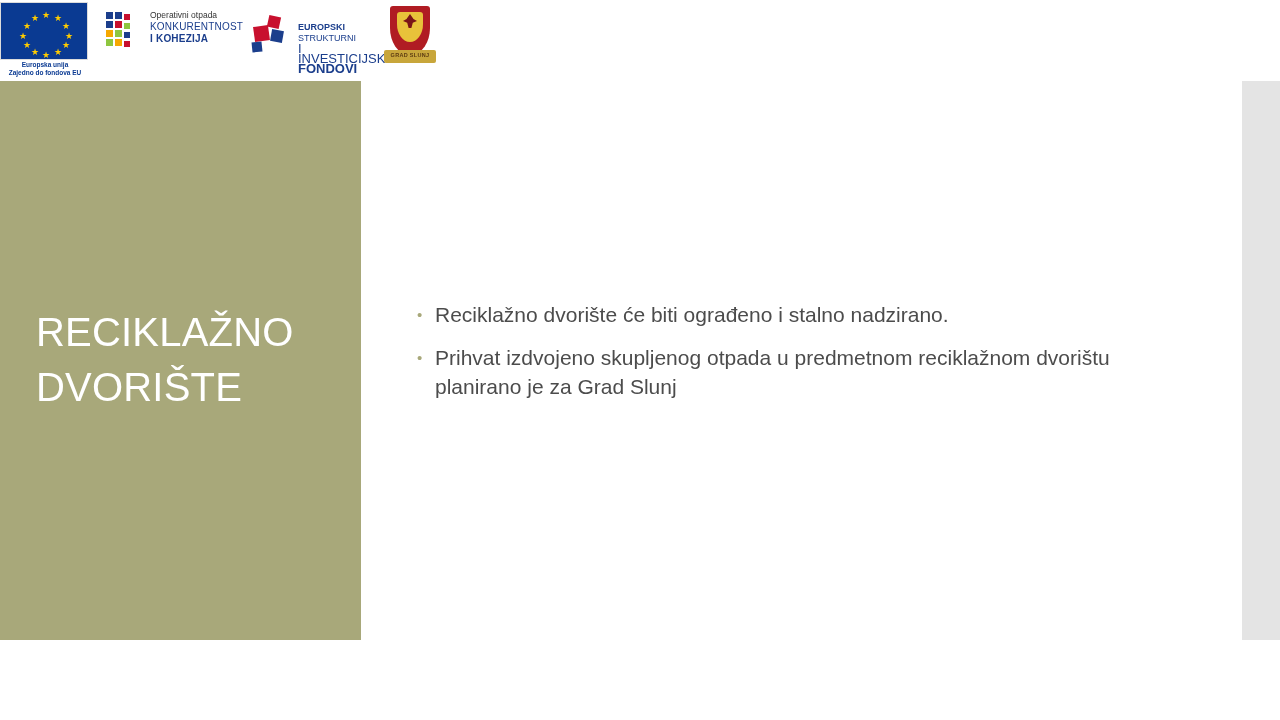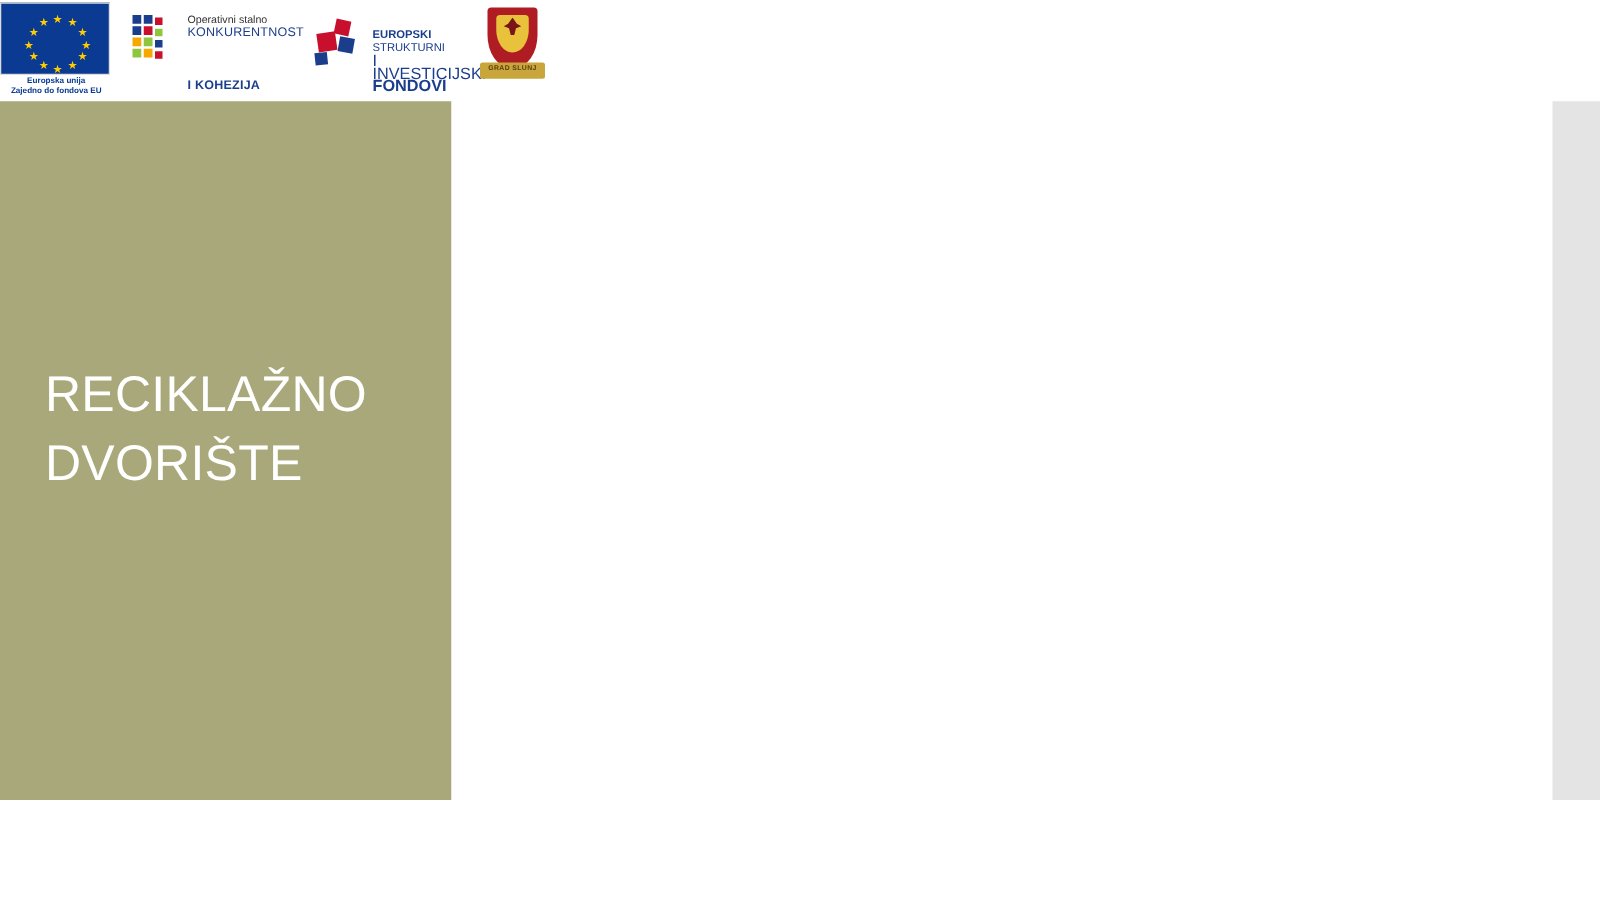--- a/index.html
+++ b/index.html
@@ -104,21 +104,20 @@
     color: #1b3e8c;
     line-height: 12px;
     letter-spacing: 0.2px;
   }
   .op-t3 {
     font-size: 10px;
     font-weight: bold;
     color: #1b3e8c;
     line-height: 12px;
     letter-spacing: 0.2px;
-    margin-top: 30px;
   }
 
   
   .esi-logo {
     position: absolute;
     left: 252px;
     top: 14px;
     width: 140px;
     height: 44px;
   }
@@ -222,21 +221,21 @@
     position: absolute;
     left: 0px;
     top: 81px;
     width: 361px;
     height: 559px;
     background: #a8a87a;
   }
   .slide-title {
     position: absolute;
     left: 36px;
-    top: 208px;
+    top: 224px;
     width: 310px;
     color: #ffffff;
     font-size: 40px;
     line-height: 55px;
     font-weight: normal;
     font-family: "Liberation Sans", sans-serif;
     letter-spacing: 0.2px;
   }
 
   
@@ -304,21 +303,21 @@
         <span class="op-sq" style="left:9px;  top:9px;  width:7px; height:7px; background:#c8102e;"></span>
         <span class="op-sq" style="left:18px; top:11px; width:6px; height:6px; background:#8ec63f;"></span>
         <span class="op-sq" style="left:0px;  top:18px; width:7px; height:7px; background:#f6a800;"></span>
         <span class="op-sq" style="left:9px;  top:18px; width:7px; height:7px; background:#8ec63f;"></span>
         <span class="op-sq" style="left:18px; top:20px; width:6px; height:6px; background:#1b3e8c;"></span>
         <span class="op-sq" style="left:0px;  top:27px; width:7px; height:7px; background:#8ec63f;"></span>
         <span class="op-sq" style="left:9px;  top:27px; width:7px; height:7px; background:#f6a800;"></span>
         <span class="op-sq" style="left:18px; top:29px; width:6px; height:6px; background:#c8102e;"></span>
       </div>
       <div class="op-text">
-        <div class="op-t1">Operativni stalno</div>
+        <div class="op-t1">Operativni otpada</div>
         <div class="op-t2">KONKURENTNOST</div>
         <div class="op-t3">I KOHEZIJA</div>
       </div>
     </div>
 
     <div class="esi-logo">
       <div class="esi-marks">
         <span class="esi-sq" style="left:16px; top:0px;  width:12px; height:12px; background:#c8102e; transform:rotate(12deg);"></span>
         <span class="esi-sq" style="left:2px;  top:10px; width:15px; height:15px; background:#c8102e; transform:rotate(-8deg);"></span>
         <span class="esi-sq" style="left:19px; top:14px; width:12px; height:12px; background:#1b3e8c; transform:rotate(10deg);"></span>
@@ -343,14 +342,18 @@
       <div class="crest-band-text">GRAD SLUNJ</div>
     </div>
   </div>
 
   <div class="title-block">
     <div class="slide-title">RECIKLAŽNO DVORIŠTE</div>
   </div>
 
   <div class="right-panel"></div>
 
+  <div class="body-block">
+    <div class="bullet">Reciklažno dvorište će biti ograđeno i stalno nadzirano.</div>
+    <div class="bullet">Prihvat izdvojeno skupljenog otpada u predmetnom reciklažnom dvorištu planirano je za Grad Slunj</div>
+  </div>
 
 </div>
 
 </body></html>

